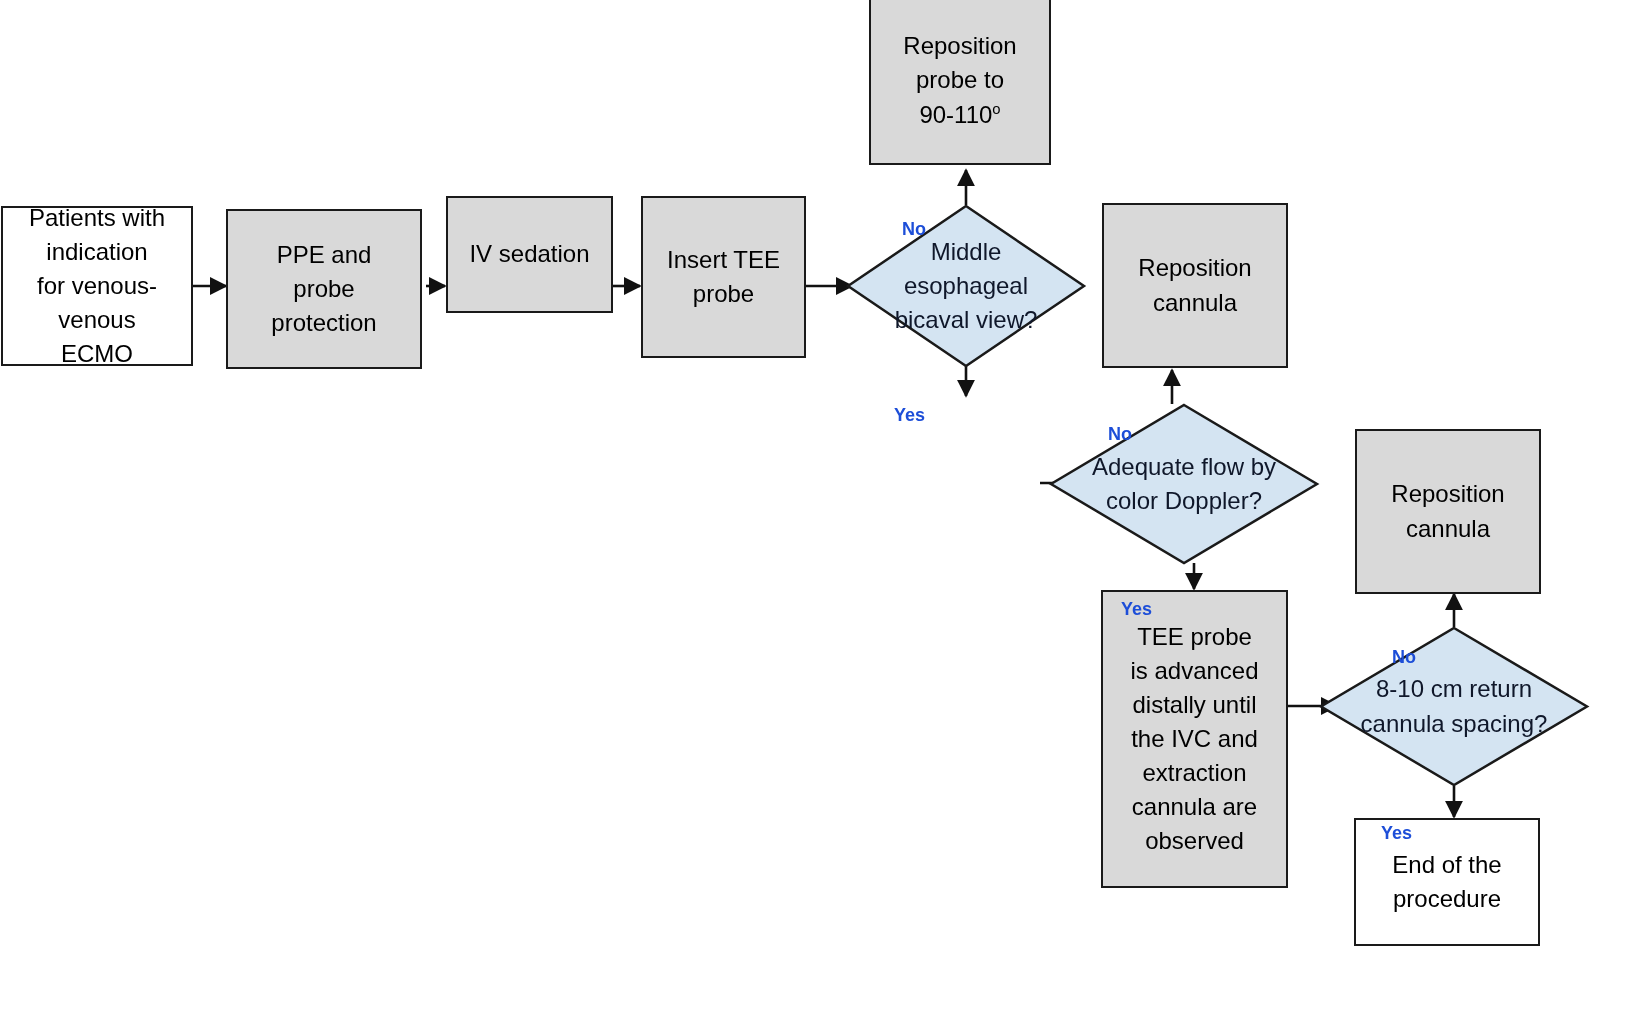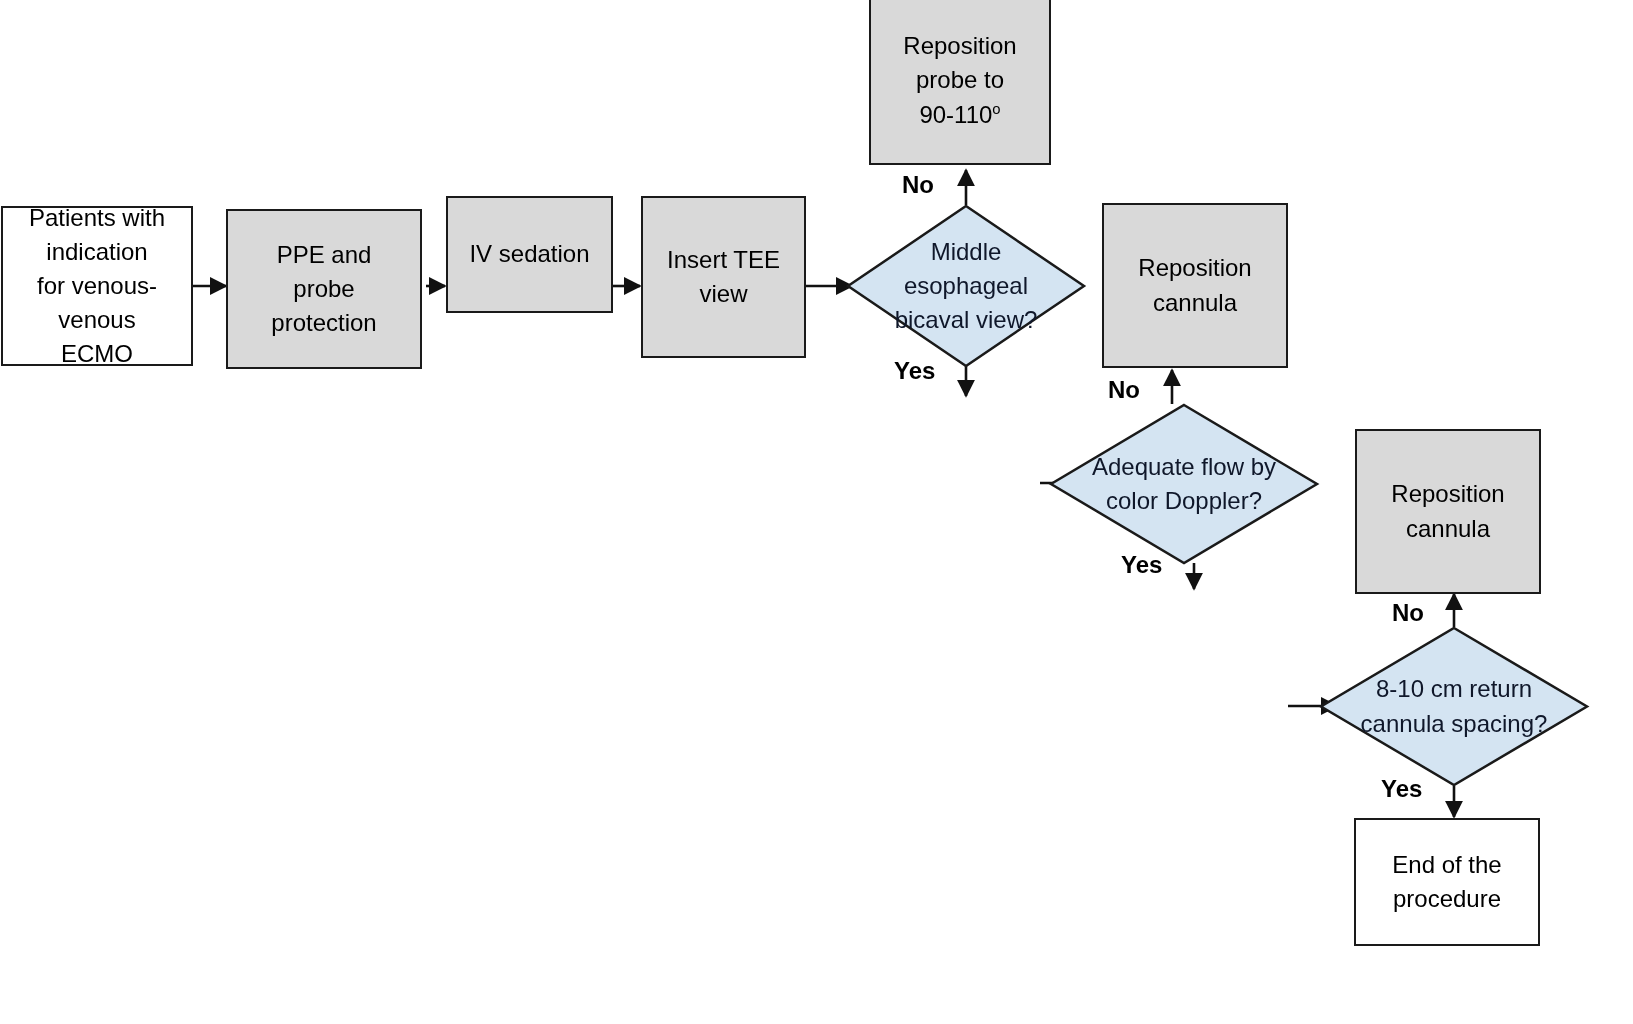--- a/index.html
+++ b/index.html
@@ -54,24 +54,25 @@
     justify-content: center;
     text-align: center;
     font-size: 24px;
     line-height: 1.42;
     color: #0f172a;
     white-space: pre-line;
     pointer-events: none;
   }
   .edge-label {
     position: absolute;
-    font-size: 24px;
+    font-size: 18px;
     font-weight: bold;
-    color: #000000;
+    color: #1d4ed8;
     white-space: nowrap;
+    margin-top: 48px;
   }
   #edges {
     position: absolute;
     left: 0; top: 0;
     width: 1633px;
     height: 1024px;
     pointer-events: none;
   }
   sup.deg {
     font-size: 0.62em;
@@ -128,21 +129,21 @@
 probe
 protection</span>
   </div>
 
   <div class="node proc" style="left:446px; top:196px; width:167px; height:117px;">
     <span>IV sedation</span>
   </div>
 
   <div class="node proc" style="left:641px; top:196px; width:165px; height:162px;">
     <span>Insert TEE
-view</span>
+probe</span>
   </div>
 
   <div class="node proc" style="left:869px; top:-4px; width:182px; height:169px;">
     <span><span>Reposition</span><br><span>probe to</span><br><span>90-110</span><sup class="deg">o</sup></span>
   </div>
 
   <div class="diamond-wrap" style="left:847px; top:205px; width:238px; height:162px;">
     <svg width="238" height="162" viewBox="0 0 238 162">
       <polygon points="119,1 237,81 119,161 1,81" fill="#d4e4f2" stroke="#1a1a1a" stroke-width="2.5"></polygon>
     </svg>
@@ -158,20 +159,29 @@
   </div>
 
   <div class="diamond-wrap" style="left:1050px; top:404px; width:268px; height:160px;">
     <svg width="268" height="160" viewBox="0 0 268 160">
       <polygon points="134,1 267,80 134,159 1,80" fill="#d4e4f2" stroke="#1a1a1a" stroke-width="2.5"></polygon>
     </svg>
     <div class="diamond-label">Adequate flow by
 color Doppler?</div>
   </div>
 
+  <div class="node proc" style="left:1101px; top:590px; width:187px; height:298px;">
+    <span>TEE probe
+is advanced
+distally until
+the IVC and
+extraction
+cannula are
+observed</span>
+  </div>
 
   <div class="node proc" style="left:1355px; top:429px; width:186px; height:165px;">
     <span>Reposition
 cannula</span>
   </div>
 
   <div class="diamond-wrap" style="left:1320px; top:627px; width:268px; height:159px;">
     <svg width="268" height="159" viewBox="0 0 268 159">
       <polygon points="134,1 267,79.5 134,158 1,79.5" fill="#d4e4f2" stroke="#1a1a1a" stroke-width="2.5"></polygon>
     </svg>

